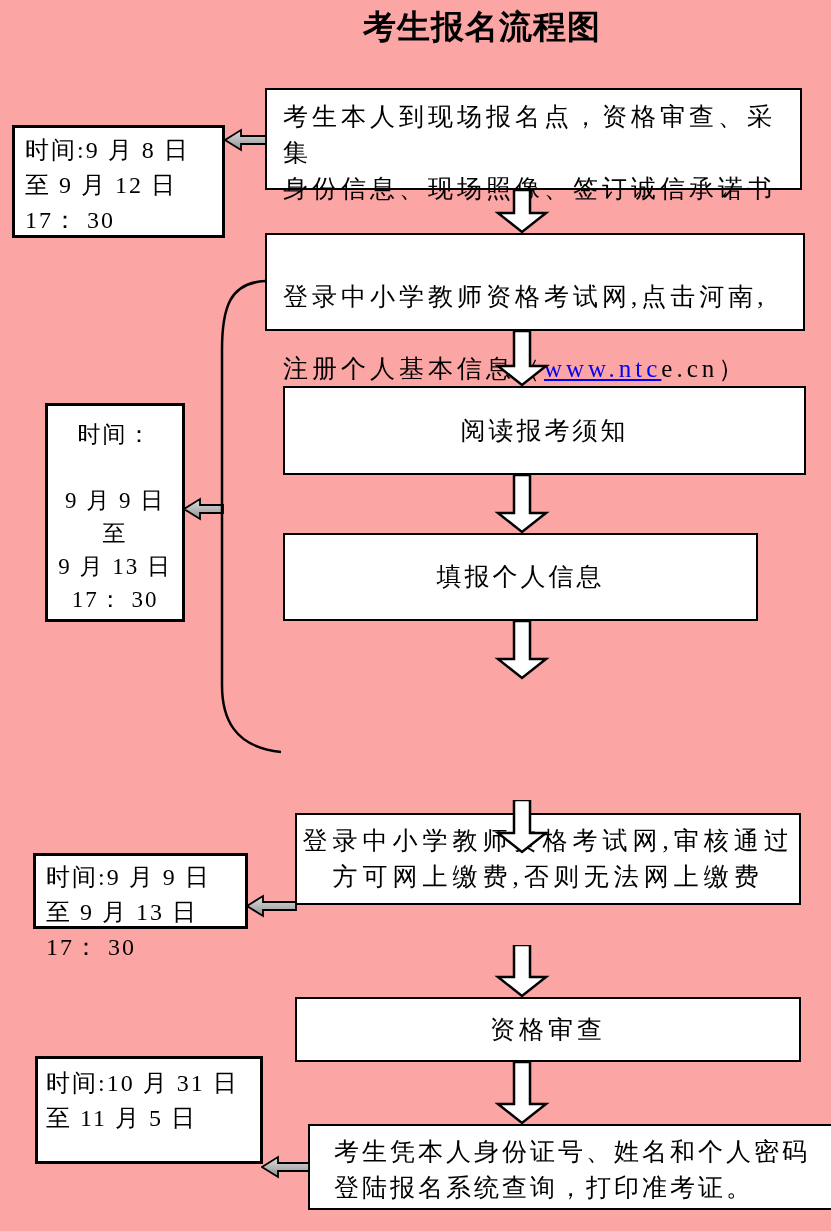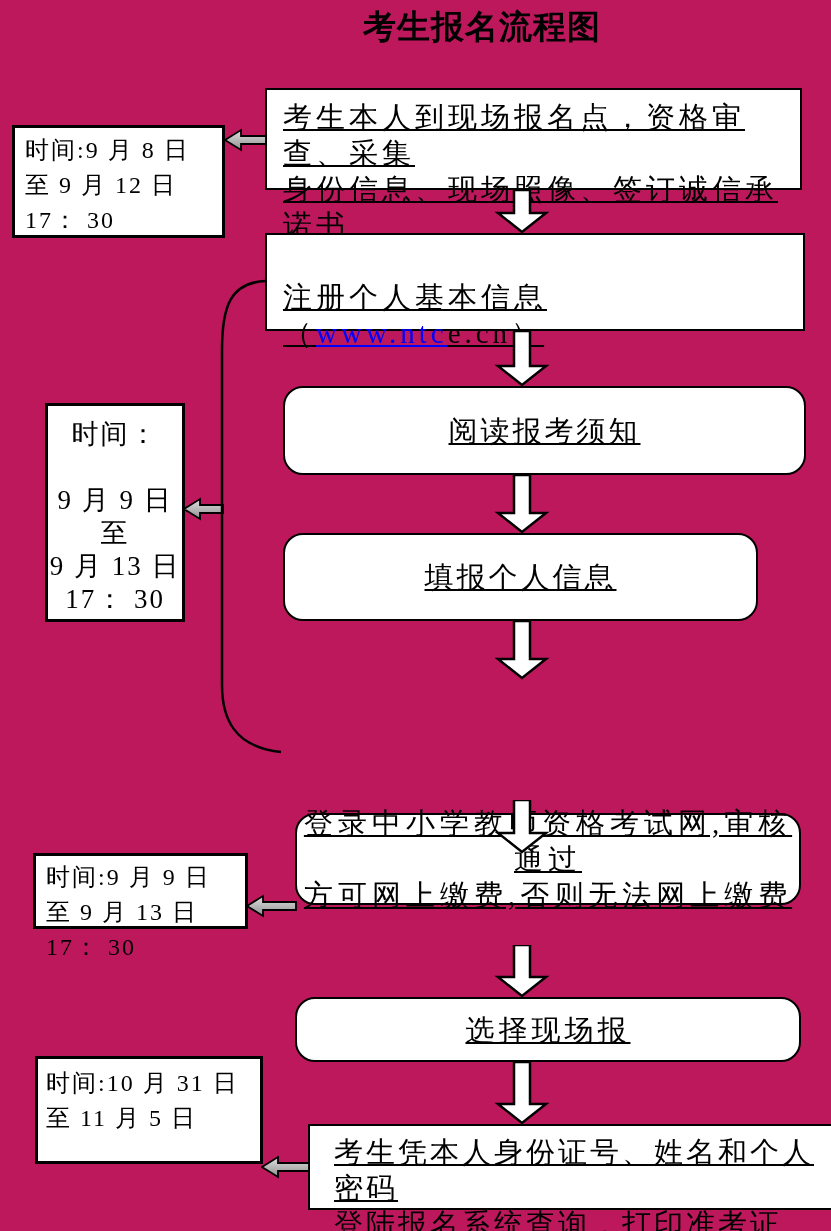--- a/index.html
+++ b/index.html
@@ -1,68 +1,69 @@
 <!DOCTYPE html>
 <html><head>
 <meta charset="utf-8">
 <style>
   html,body{margin:0;padding:0;background:#ffffff;}
   .canvas{
-    position:relative;width:831px;height:1231px;background:#be185d;
+    position:relative;width:831px;height:1231px;background:#fca5a5;
     font-family:"Liberation Serif","DejaVu Serif",serif;color:#000;overflow:hidden;
   }
   .page-title{
     position:absolute;left:267px;top:5px;width:430px;height:42px;
     font-family:"DejaVu Sans","Liberation Sans",sans-serif;
     font-size:33px;font-weight:700;text-align:center;letter-spacing:1px;
   }
   .box{
     position:absolute;background:#fff;border:2px solid #000;box-sizing:border-box;
     white-space:pre-line;
   }
-  .main{font-size:29px;line-height:36px;text-decoration:underline;}
+  .main{font-size:25px;line-height:36px;}
   .pad{padding:9px 16px;}
-  .center-flex{display:flex;align-items:center;justify-content:center;text-align:center;border-radius:20px;}
+  .center-flex{display:flex;align-items:center;justify-content:center;text-align:center;}
   .time{border-width:3px;font-size:24px;line-height:35px;letter-spacing:2px;}
   .arrow-svg{position:absolute;display:block;}
   .link{color:#0000ff;text-decoration:underline;cursor:pointer;}
   .ls3{letter-spacing:3px;} .ls4{letter-spacing:4px;} .ls5{letter-spacing:5px;}
 </style>
 </head>
 <body>
 
 <div class="canvas">
 
   <div class="page-title">考生报名流程图</div>
 
   <div class="box main pad ls4" style="left:265px;top:88px;width:537px;height:102px;">考生本人到现场报名点，资格审查、采集
 身份信息、现场照像、签订诚信承诺书</div>
 
   <div class="box main" style="left:265px;top:233px;width:540px;height:98px;padding:8px 16px;letter-spacing:4px;">
+    <div>登录中小学教师资格考试网,点击河南,</div>
     <div><span>注册个人基本信息（</span><span class="link">www.ntc</span><span>e.cn）</span></div>
   </div>
 
   <div class="box main center-flex ls3" style="left:283px;top:386px;width:523px;height:89px;">阅读报考须知</div>
 
   <div class="box main center-flex ls3" style="left:283px;top:533px;width:475px;height:88px;">填报个人信息</div>
 
 
   <div class="box main center-flex ls5" style="left:295px;top:813px;width:506px;height:92px;">登录中小学教师资格考试网,审核通过
 方可网上缴费,否则无法网上缴费</div>
 
-  <div class="box main center-flex ls4" style="left:295px;top:997px;width:506px;height:65px;">选择现场报</div>
+  <div class="box main center-flex ls4" style="left:295px;top:997px;width:506px;height:65px;">资格审查</div>
 
   <div class="box main ls3" style="left:308px;top:1124px;width:532px;height:86px;padding:8px 24px;">考生凭本人身份证号、姓名和个人密码
 登陆报名系统查询，打印准考证。</div>
 
   <div class="box time" style="left:12px;top:90px;width:213px;height:113px;padding:5px 10px;margin-top:35px;">时间:9 月 8 日
 至 9 月 12 日
 17： 30</div>
 
-  <div class="box time" style="left:45px;top:403px;width:140px;height:219px;padding-top:12px;text-align:center;font-size:27px;line-height:33px;">时间：
+  <div class="box time" style="left:45px;top:403px;width:140px;height:219px;padding-top:12px;text-align:center;font-size:23px;line-height:33px;">时间：
 
 9 月 9 日
 至
 9 月 13 日
 17： 30</div>
 
   <div class="box time" style="left:33px;top:853px;width:215px;height:76px;padding:4px 10px;">时间:9 月 9 日
 至 9 月 13 日
 17： 30</div>
 

